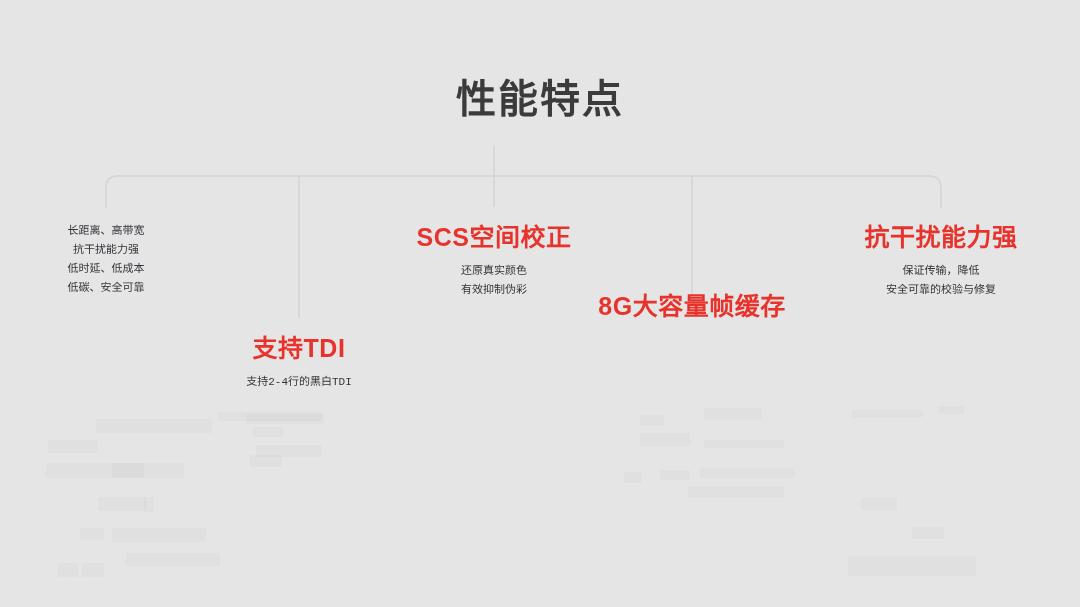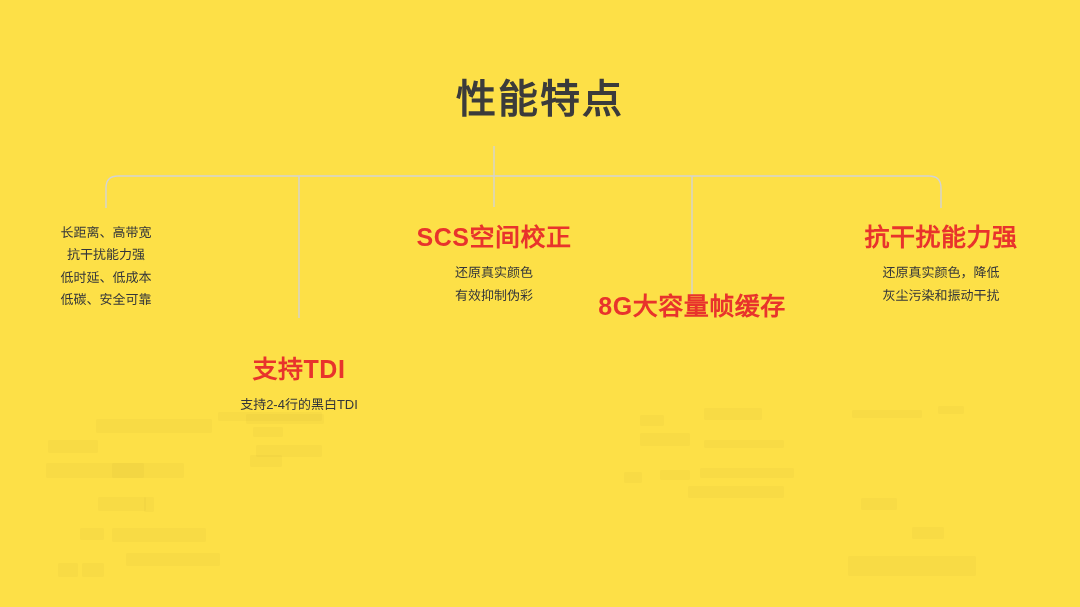--- a/index.html
+++ b/index.html
@@ -9,21 +9,21 @@
     background: #ffffff;
   }
   body {
     font-family: "Liberation Sans", "DejaVu Sans", sans-serif;
     -webkit-font-smoothing: antialiased;
   }
   #slide {
     position: relative;
     width: 1080px;
     height: 607px;
-    background: #fde047;
+    background: #e5e5e5;
     overflow: hidden;
   }
 
   
   #title {
     position: absolute;
     left: 0;
     top: 76px;
     width: 1080px;
     text-align: center;
@@ -54,30 +54,31 @@
   .feature-heading {
     font-size: 25px;
     font-weight: 700;
     color: #e8332c;
     line-height: 1.25;
     white-space: nowrap;
     margin: 0 0 9px 0;
     letter-spacing: 0.5px;
   }
   .feature-line {
-    font-size: 13px;
+    font-size: 11px;
     font-weight: 400;
     color: #33353a;
     line-height: 1.72;
     white-space: nowrap;
+    font-family: Liberation Mono, monospace;
   }
 
   
   #feature-0 { left: 106px; top: 222px; }
-  #feature-1 { left: 299px; top: 333px; margin-top: 21px; }
+  #feature-1 { left: 299px; top: 333px; }
   #feature-2 { left: 494px; top: 222px; }
   #feature-3 { left: 692px; top: 291px; }
   #feature-4 { left: 941px; top: 222px; }
 
   
   #ghosts {
     position: absolute;
     left: 0;
     top: 0;
     width: 1080px;
@@ -162,17 +163,17 @@
     <div class="feature-line">还原真实颜色</div>
     <div class="feature-line">有效抑制伪彩</div>
   </div>
 
   <div class="feature" id="feature-3">
     <div class="feature-heading">8G大容量帧缓存</div>
   </div>
 
   <div class="feature" id="feature-4">
     <div class="feature-heading">抗干扰能力强</div>
-    <div class="feature-line">还原真实颜色，降低</div>
-    <div class="feature-line">灰尘污染和振动干扰</div>
+    <div class="feature-line">保证传输，降低</div>
+    <div class="feature-line">安全可靠的校验与修复</div>
   </div>
 
 </div>
 
 </body></html>

